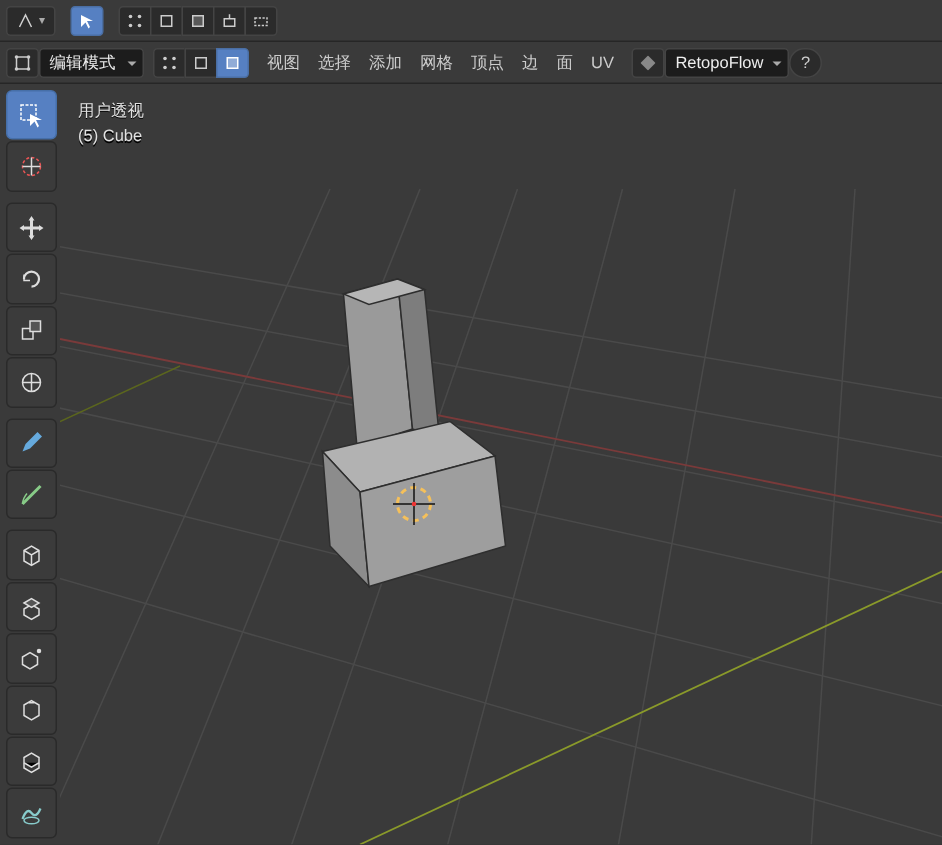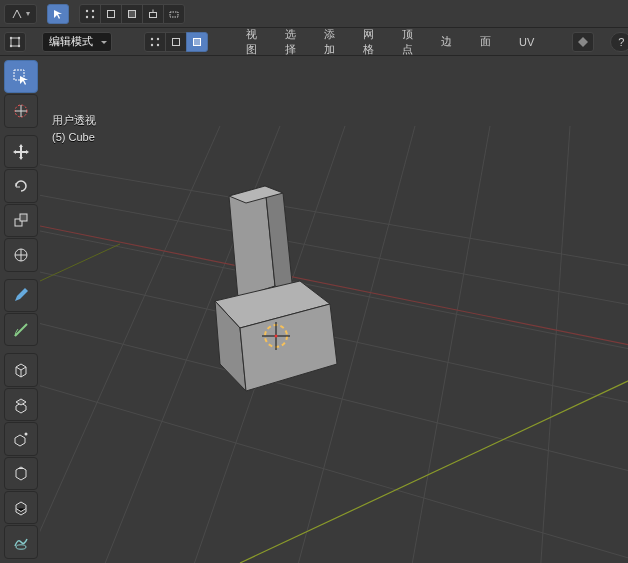--- a/index.html
+++ b/index.html
@@ -1,34 +1,34 @@
 <!DOCTYPE html>
 <html><head>
 <meta charset="utf-8">
 <style>
   * { margin: 0; padding: 0; box-sizing: border-box; user-select: none; }
   html, body { width: 628px; height: 563px; overflow: hidden; font-family: sans-serif; font-size: 11px; color: #ddd; background: #323232; }
   .topbar1 { height: 28px; background: #3a3a3a; border-bottom: 1px solid #262626; display: flex; align-items: center; padding: 0 4px; gap: 2px; }
-  .topbar2 { height: 28px; background: #3a3a3a; border-bottom: 1px solid #262626; display: flex; align-items: center; padding: 0 4px; gap: 16px; }
+  .topbar2 { height: 28px; background: #3a3a3a; border-bottom: 1px solid #262626; display: flex; align-items: center; padding: 0 4px; gap: 0; }
   .btn { background: #2b2b2b; border: 1px solid #444; border-radius: 3px; height: 20px; min-width: 22px; display: flex; align-items: center; justify-content: center; color: #ccc; cursor: pointer; }
   .btn.pressed { background: #5680c2; border-color: #4a6ea3; color: #fff; }
   .btn.wide { padding: 0 6px; min-width: auto; }
   .btn-group { display: flex; gap: 0; }
   .btn-group .btn { border-radius: 0; margin-left: -1px; }
   .btn-group .btn:first-child { border-radius: 3px 0 0 3px; margin-left: 0; }
   .btn-group .btn:last-child { border-radius: 0 3px 3px 0; }
   .dropdown { background: #1c1c1c; border: 1px solid #444; border-radius: 3px; height: 20px; padding: 0 16px 0 6px; display: flex; align-items: center; color: #eee; position: relative; cursor: pointer; }
   .dropdown::after { content: ""; position: absolute; right: 4px; top: 8px; border: 3px solid transparent; border-top-color: #aaa; }
   .main { position: absolute; top: 56px; left: 0; right: 0; bottom: 0; background: #3a3a3a; }
   .viewport { position: absolute; inset: 0; left: 40px; overflow: hidden; }
   .toolshelf { position: absolute; left: 0; top: 0; bottom: 0; width: 40px; background: rgba(40,40,40,0.0); display: flex; flex-direction: column; gap: 1px; padding: 4px; z-index: 2; }
   .tool { width: 34px; height: 34px; background: rgba(60,60,60,0.55); border: 1px solid #2a2a2a; border-radius: 4px; display: flex; align-items: center; justify-content: center; color: #ddd; cursor: pointer; }
   .tool.active { background: #5680c2; border-color: #466fa8; }
   .tool.gap { margin-top: 6px; }
-  .overlay-text { position: absolute; top: 10px; left: 12px; line-height: 1.5; text-shadow: 0 1px 0 #000; z-index: 3; color: #e2e2e2; margin-top: 46px; }
+  .overlay-text { position: absolute; top: 10px; left: 12px; line-height: 1.5; text-shadow: 0 1px 0 #000; z-index: 3; color: #e2e2e2; }
   svg.vp { position: absolute; inset: 0; width: 100%; height: 100%; }
   .sep { width: 6px; }
 </style>
 </head>
 <body>
 
 <div class="topbar1">
   <div class="btn wide">
     <svg width="12" height="12" viewBox="0 0 12 12">
         <path d="M2 10 L6 2 L10 10" stroke="#cfcfcf" stroke-width="1" fill="none"></path>
@@ -117,20 +117,23 @@
   <div class="btn wide" style="background:transparent;border:none">顶点</div>
   <div class="btn wide" style="background:transparent;border:none">边</div>
   <div class="btn wide" style="background:transparent;border:none">面</div>
   <div class="btn wide" style="background:transparent;border:none">UV</div>
   <div class="sep"></div>
   <div class="btn">
       <svg width="10" height="10" viewBox="0 0 10 10">
         <path d="M5 0 L10 5 L5 10 L0 5 Z" fill="#888"></path>
       </svg>
     </div>
+  <div class="dropdown">
+    <span>RetopoFlow</span>
+  </div>
   <div class="btn" style="border-radius:10px">
       <span>?</span>
     </div>
 </div>
 
 <div class="main">
   <div class="toolshelf">
     <div class="tool active">
         <svg width="18" height="18" viewBox="0 0 18 18">
           <rect x="2" y="2" width="10" height="10" stroke="#fff" fill="none" stroke-dasharray="2 1"></rect>

